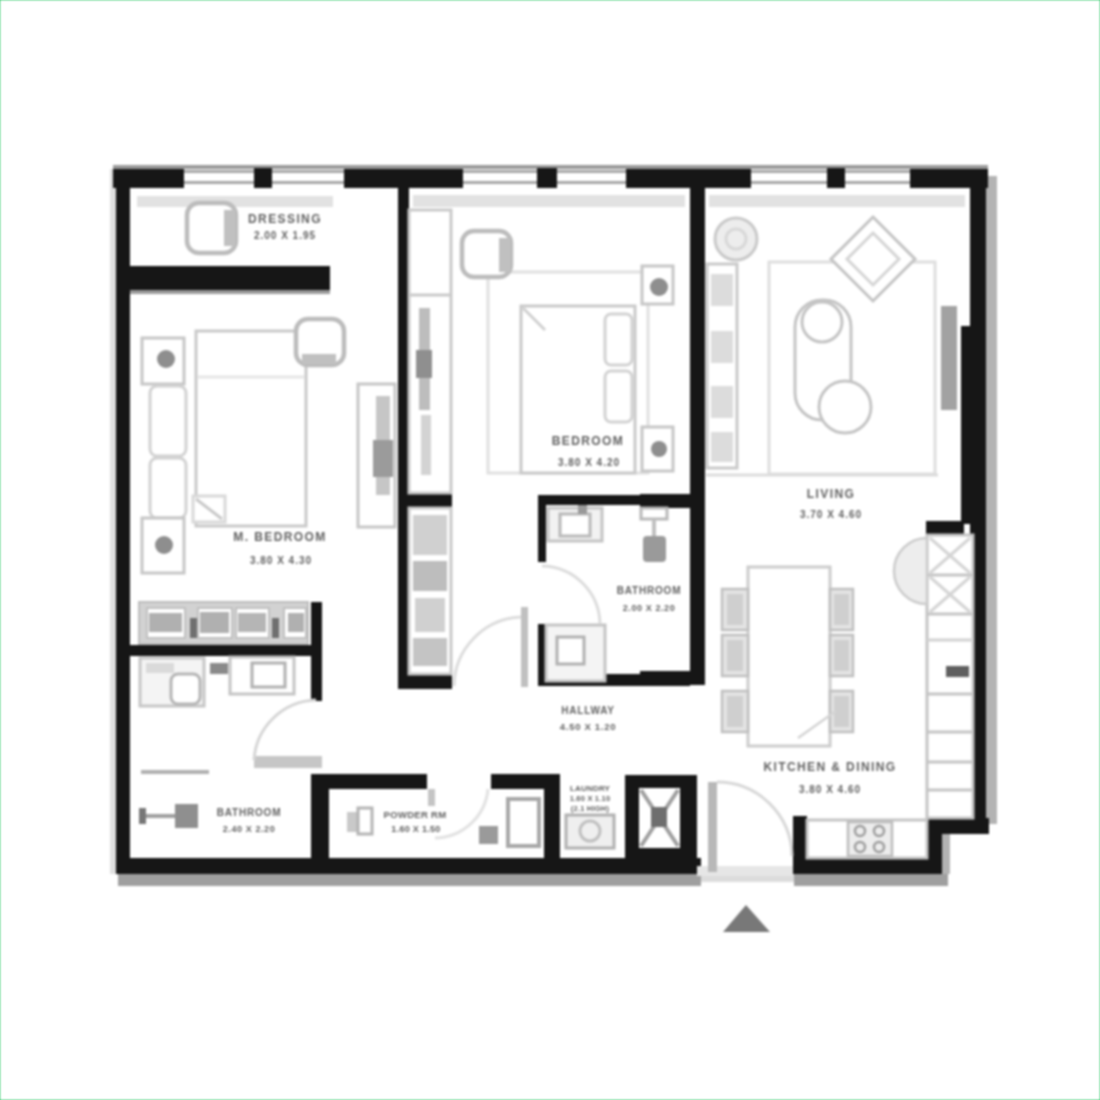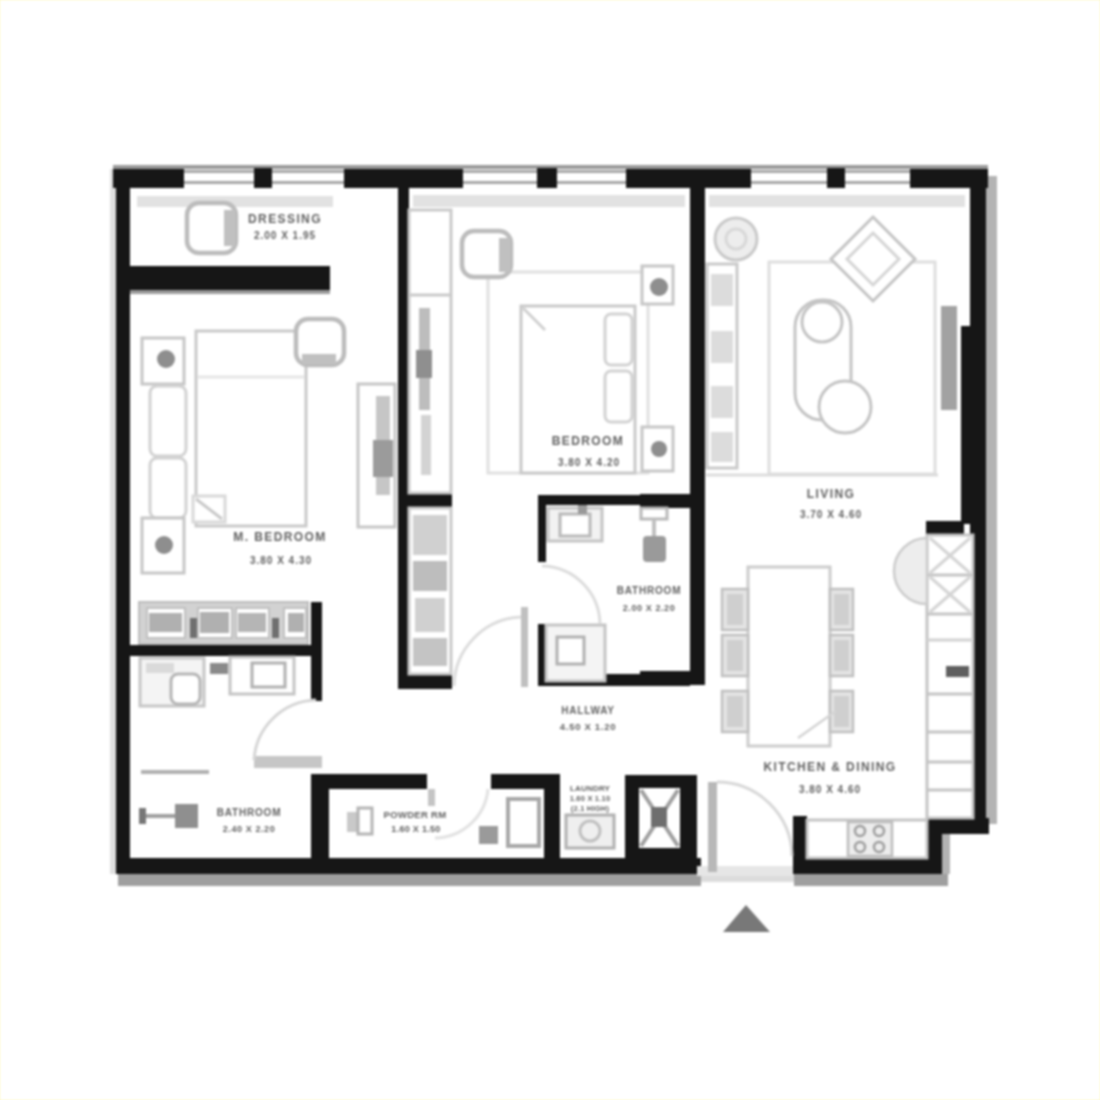--- a/index.html
+++ b/index.html
@@ -1,16 +1,16 @@
 <!DOCTYPE html>
 <html><head>
 <meta charset="utf-8">
 <style>
   html,body{margin:0;padding:0;background:#ffffff;}
-  .page{width:1100px;height:1100px;position:relative;background:#fef9c3;}
+  .page{width:1100px;height:1100px;position:relative;background:#22c55e;}
   svg{position:absolute;top:0;left:0;filter:blur(0.8px);}
   text{font-family:"Liberation Sans", sans-serif;fill:#606060;font-weight:700;}
 </style>
 </head>
 <body>
 <div class="page">
 <svg width="1100" height="1100" viewBox="0 0 1100 1100">
 
 <rect x="0" y="0" width="1100" height="1100" fill="#ffffff"></rect>
 

